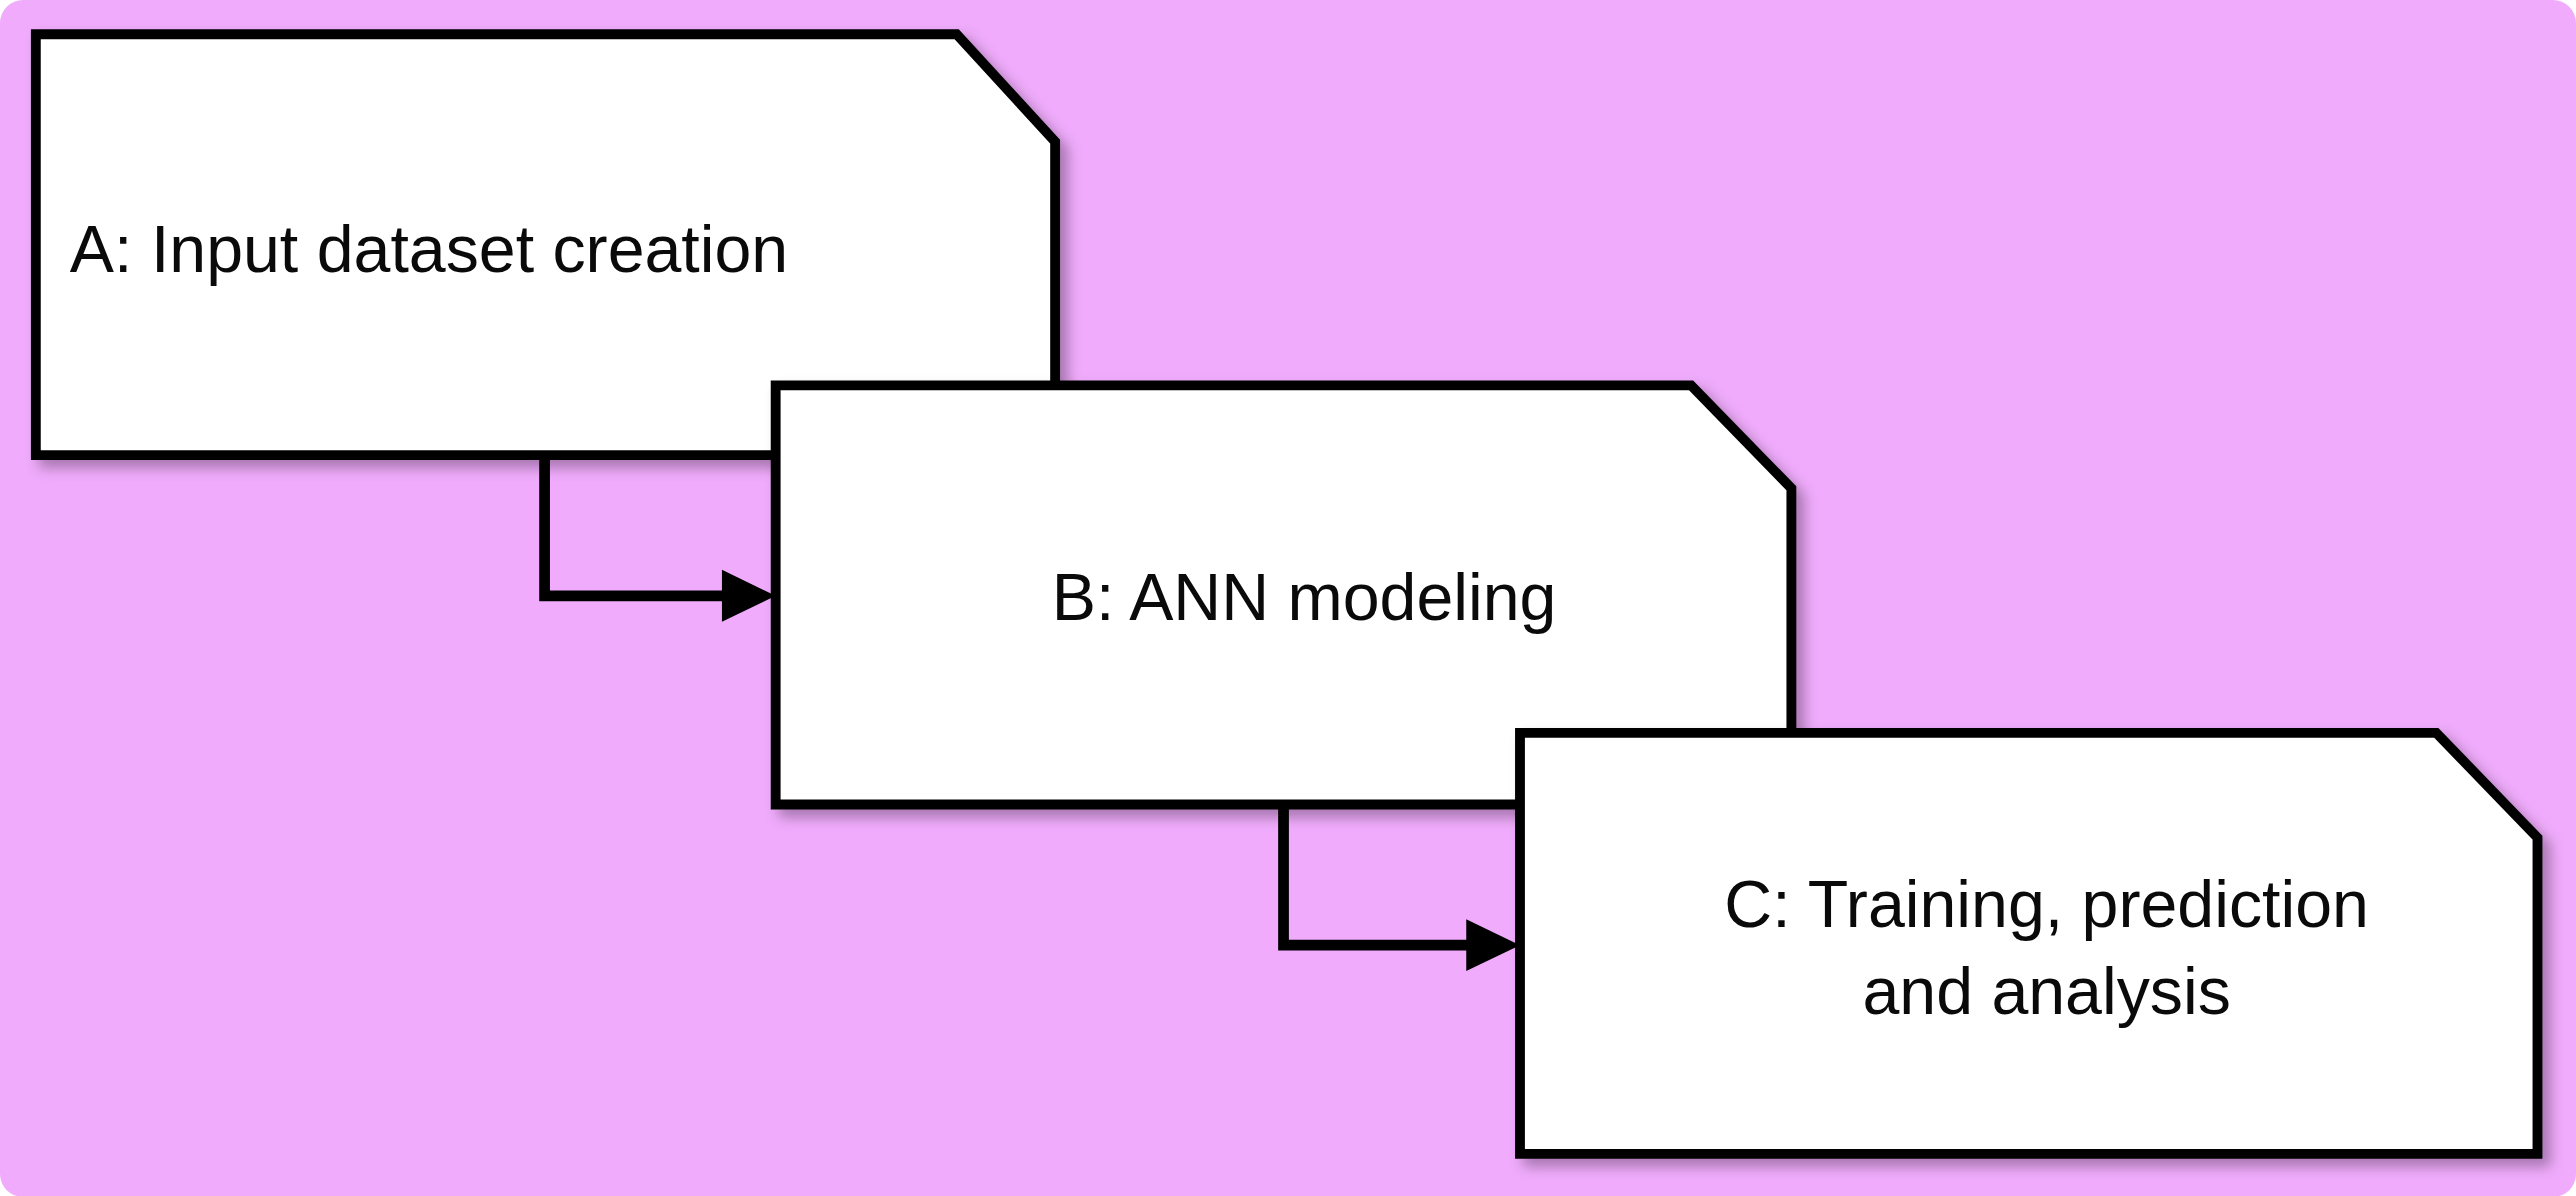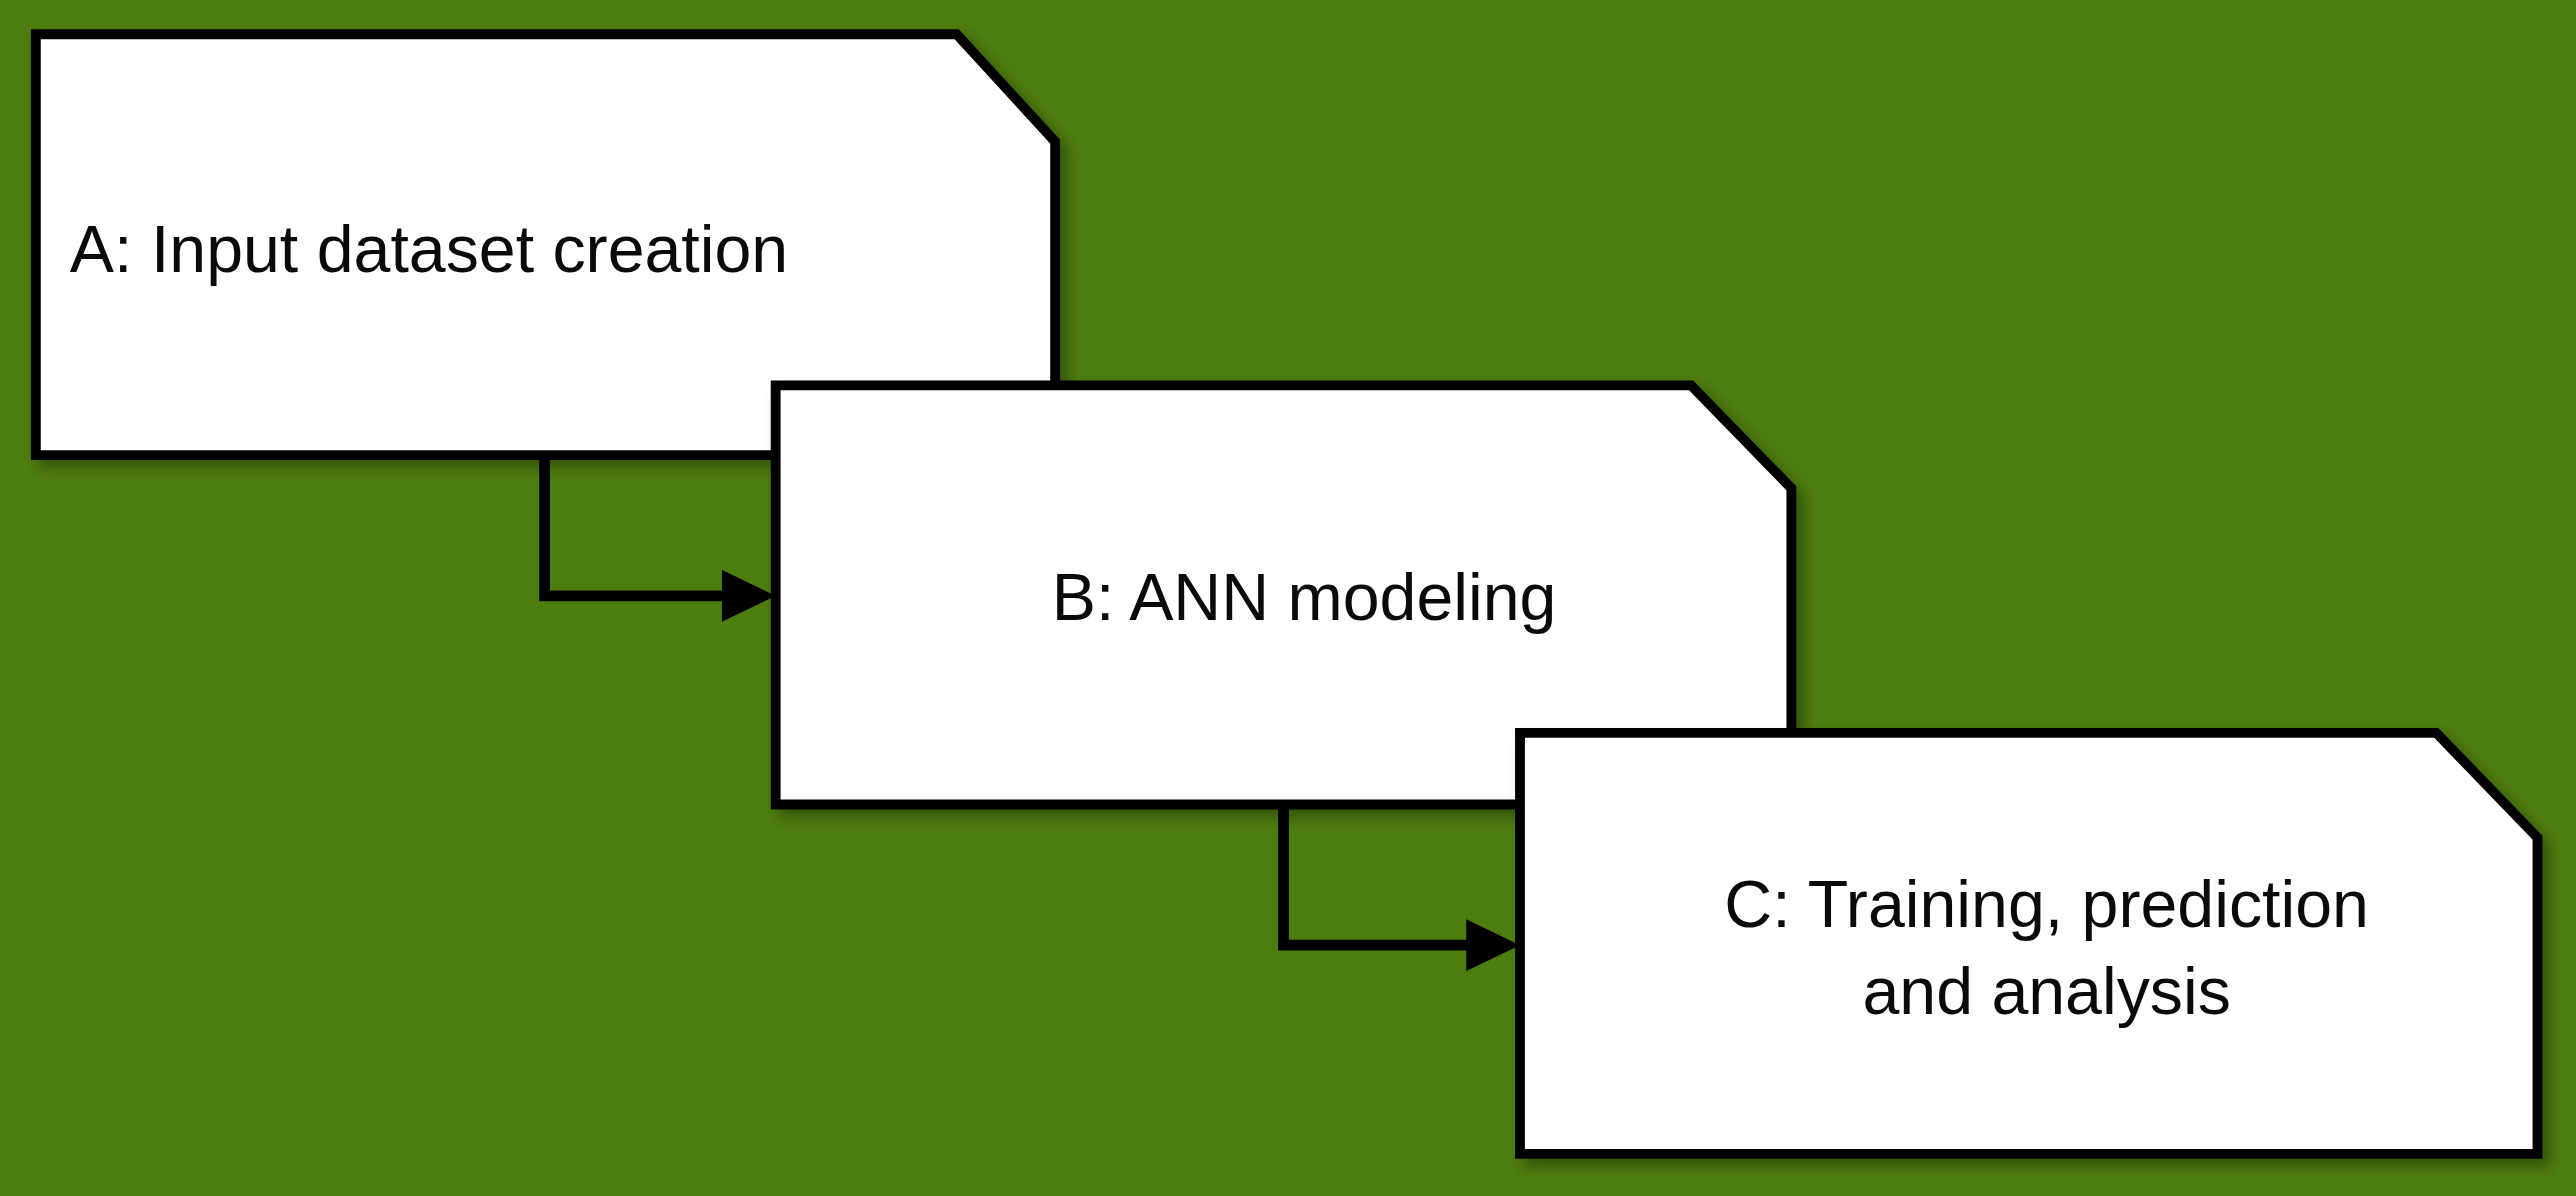--- a/index.html
+++ b/index.html
@@ -7,22 +7,23 @@
     padding: 0;
     background: #ffffff;
   }
   body {
     font-family: "Liberation Sans", sans-serif;
   }
   #canvas {
     position: relative;
     width: 2576px;
     height: 1197px;
-    background: #4d7c0f;
+    background: #f0abfc;
     overflow: hidden;
+    border-radius: 23px;
   }
   #flow-svg {
     position: absolute;
     left: 0;
     top: 0;
     width: 2576px;
     height: 1197px;
   }
   .node-shape {
     fill: #ffffff;

